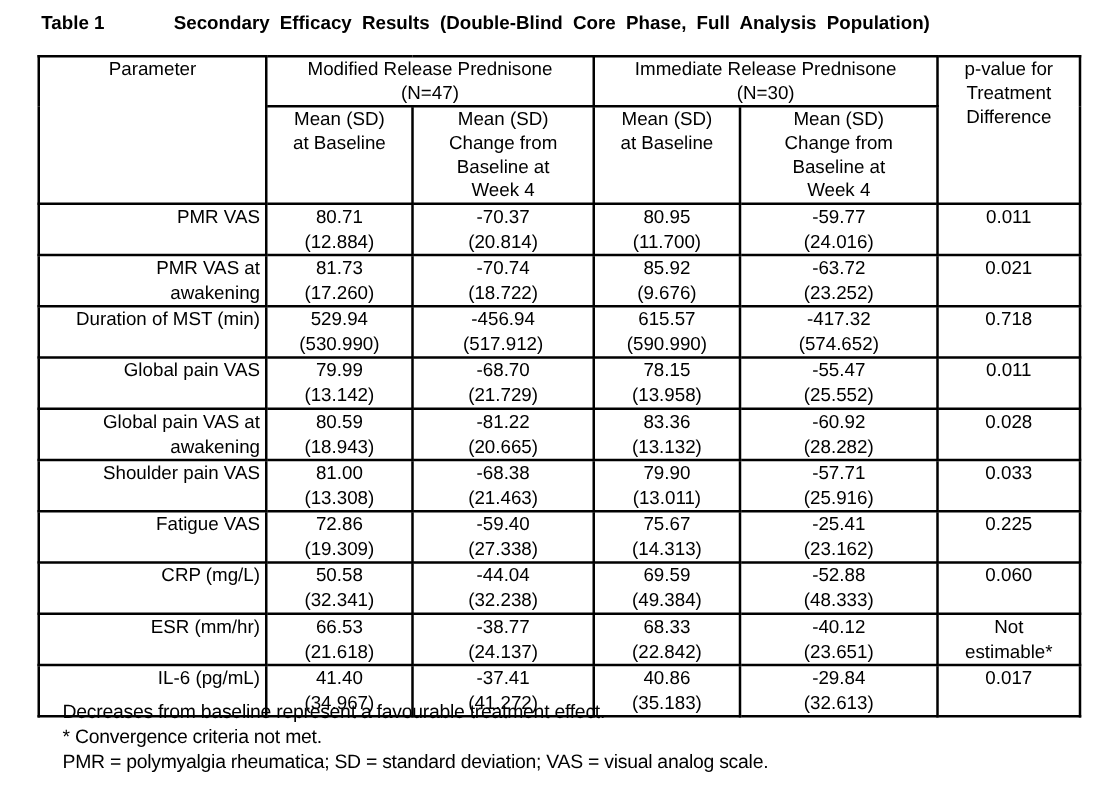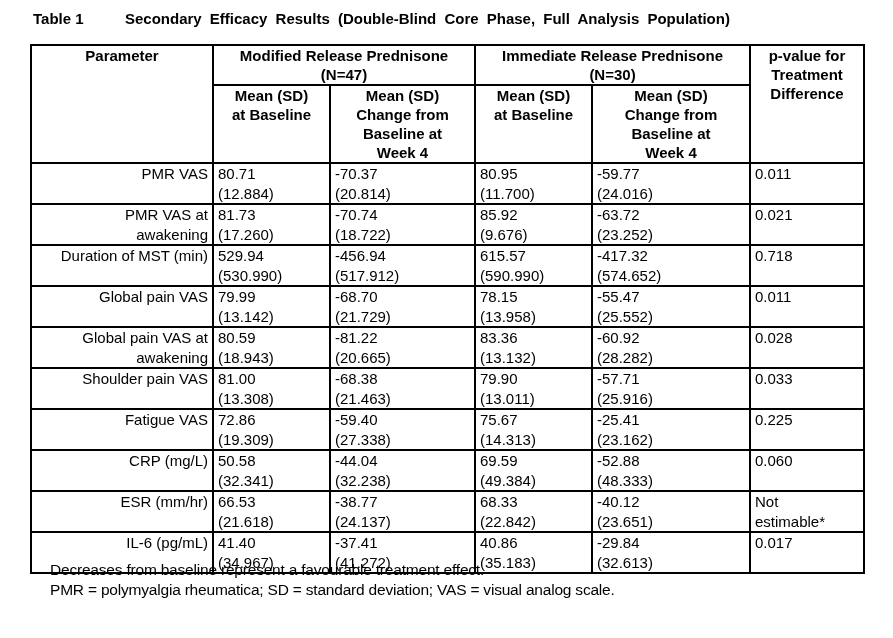--- a/index.html
+++ b/index.html
@@ -15,53 +15,54 @@
   .title-row {
     position: absolute;
     left: 33px; top: 9px;
     display: flex;
     font-size: 15px;
     font-weight: bold;
     line-height: 20px;
     white-space: nowrap;
   }
   .title-label { width: 92px; }
-  .title-text { word-spacing: 4px; }
+  .title-text { word-spacing: 4px; margin-left: 14px; }
 
   table.results {
     position: absolute;
     left: 30px; top: 44px;
     border-collapse: collapse;
     table-layout: fixed;
     width: 833px;
   }
   table.results th, table.results td {
     border: 2px solid #000000;
     vertical-align: top;
     padding: 0px 4px;
     white-space: pre-line;
     overflow: hidden;
   }
   table.results th {
     font-size: 15px;
-    font-weight: bold;
+    font-weight: normal;
     line-height: 19px;
     text-align: center;
     margin-top: 43px;
   }
   th.param-head { text-align: left; }
   tr.head-row-1 { height: 38px; }
   tr.head-row-2 { height: 76px; }
   tbody tr { height: 40px; }
   td.param {
     text-align: right;
     font-size: 15px;
     line-height: 19.5px;
   }
   td.val, td.pval {
+    text-align: center;
     font-size: 15px;
     line-height: 19.5px;
   }
 
   .footnotes {
     position: absolute;
     left: 30px; top: 560px;
     font-size: 15.5px;
     line-height: 20px;
     letter-spacing: -0.2px;
@@ -236,16 +237,17 @@
 (35.183)</td>
           <td class="val">-29.84
 (32.613)</td>
           <td class="pval">0.017</td>
         </tr>
       </tbody>
   </table>
 
   <div class="footnotes">
     <div>Decreases from baseline represent a favourable treatment effect.</div>
+    <div>* Convergence criteria not met.</div>
     <div>PMR = polymyalgia rheumatica; SD = standard deviation; VAS = visual analog scale.</div>
   </div>
 
 </div>
 
 </body></html>

